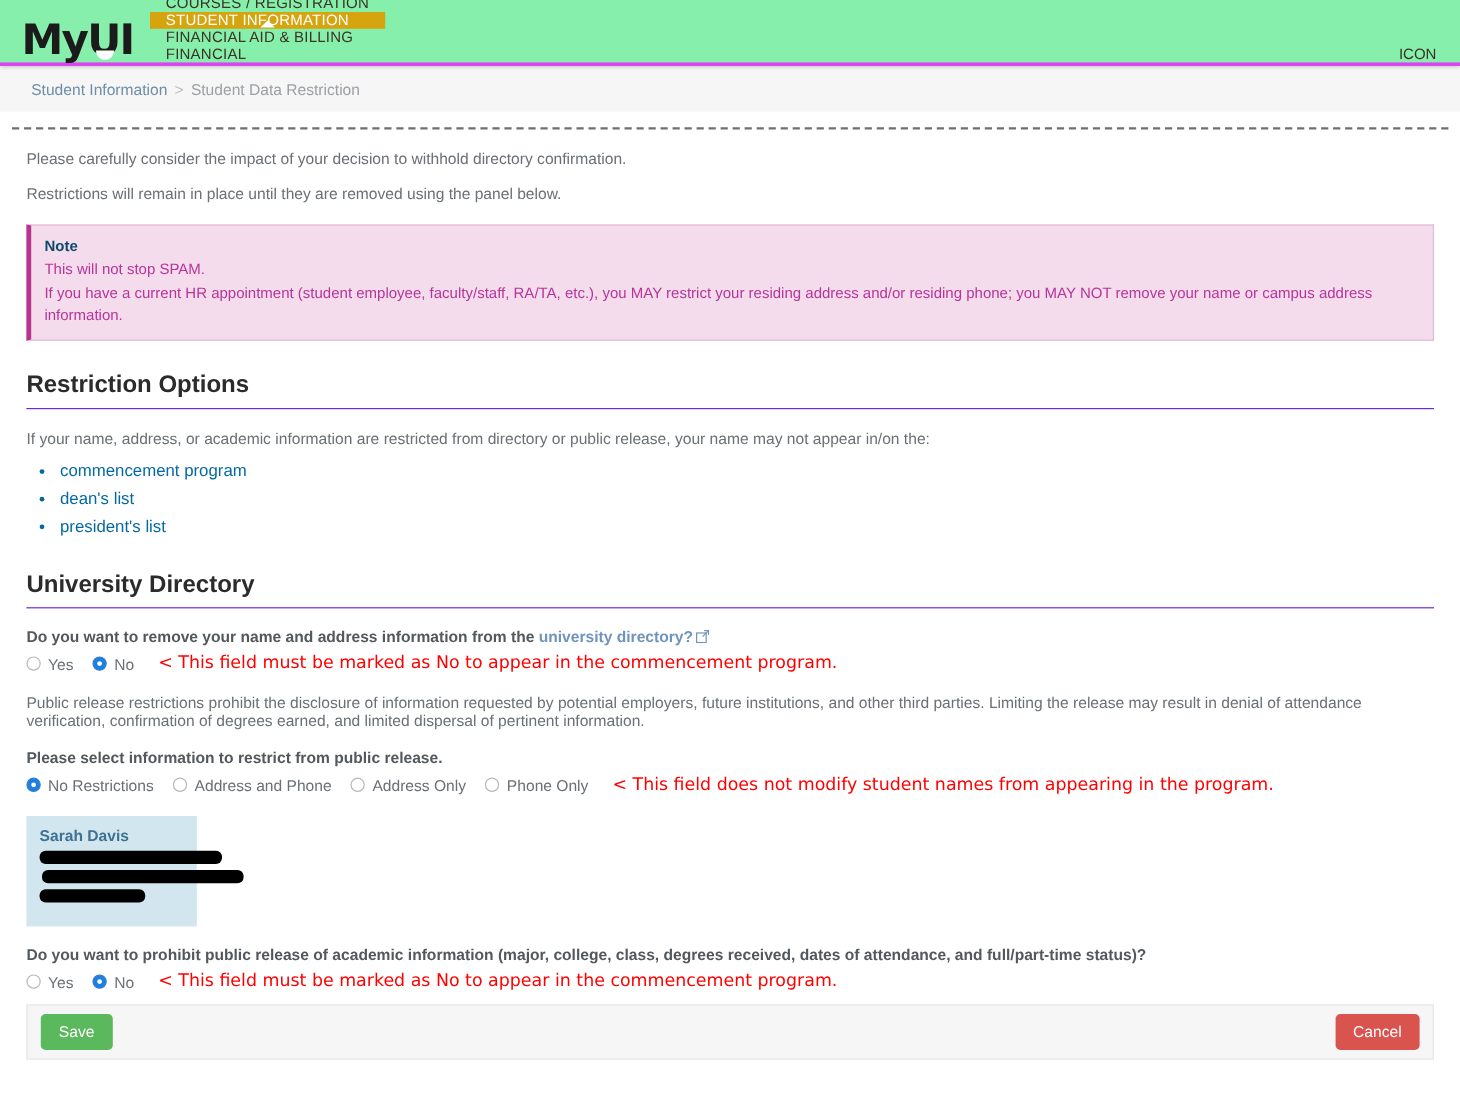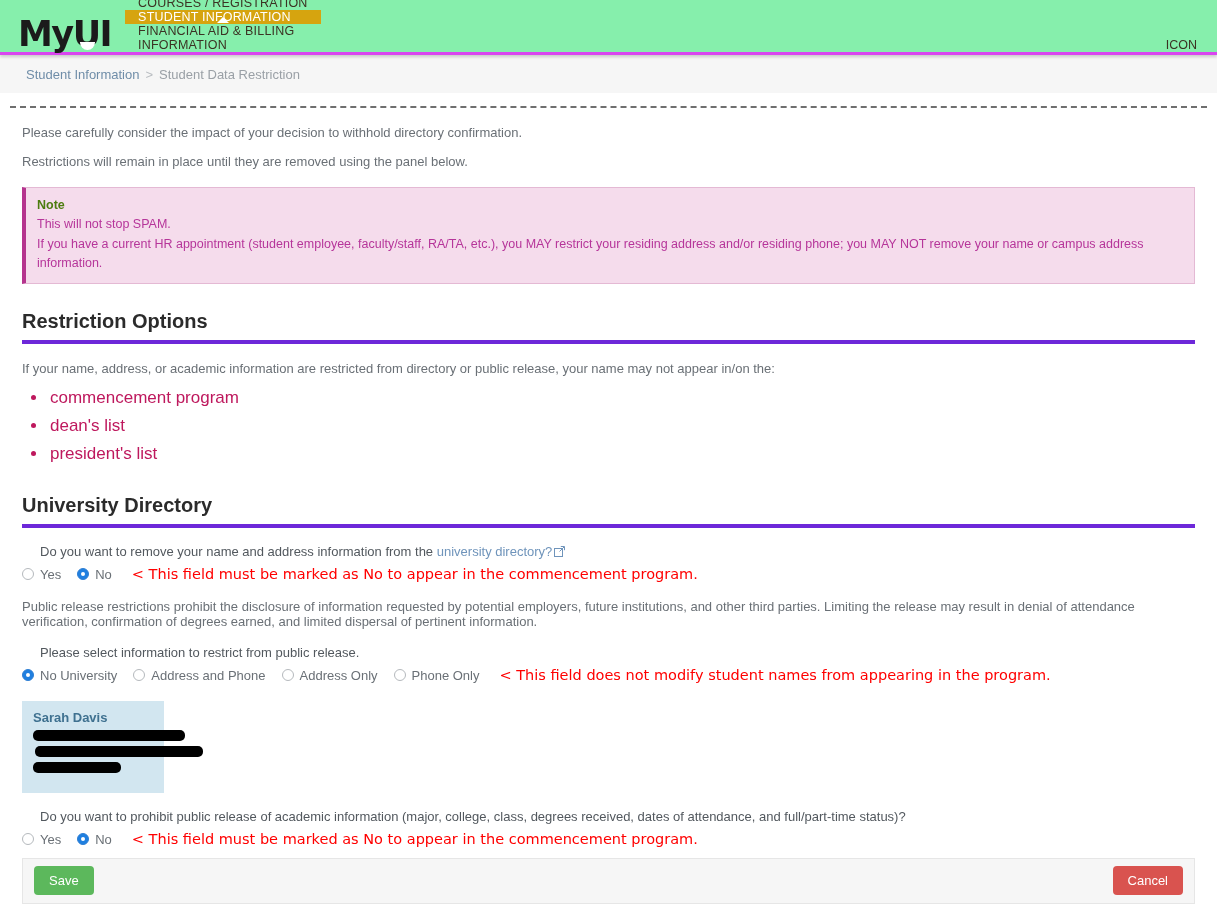--- a/index.html
+++ b/index.html
@@ -134,48 +134,48 @@
     background: #f5dcec;
     border: 1px solid #e4b9d4;
     border-left: 4px solid #b5348e;
     padding: 8px 11px 9px 11px;
     font-size: 12.5px;
     color: #b6359a;
     line-height: 1.55;
   }
   .notebox .note-title {
     font-weight: bold;
-    color: #4d7c0f;
+    color: #0c4a6e;
   }
 
   
   h2.section {
     font-size: 20px;
     color: #2b2b2b;
     font-weight: bold;
     margin: 26px 9px 0 9px;
     padding-bottom: 7px;
-    border-bottom: 4px solid #6d28d9;
+    border-bottom: 1px solid #6d28d9;
     font-family: "Liberation Sans", sans-serif;
   }
 
   ul.bullets {
     margin: 8px 0 0 9px;
     padding-left: 26px;
-    font-size: 17px;
-    color: #be185d;
+    font-size: 14px;
+    color: #0369a1;
     line-height: 1.65;
   }
   ul.bullets li { padding-left: 2px; }
 
   .q-label {
     font-size: 13px;
-    font-weight: normal;
+    font-weight: bold;
     color: #52585e;
-    margin: 16px 9px 0 27px;
+    margin: 16px 9px 0 9px;
   }
 
   .link {
     color: #6f94bb;
     cursor: pointer;
   }
   .ext-icon {
     display: inline-block;
     width: 11px;
     height: 11px;
@@ -298,21 +298,21 @@
 <div class="topbar">
   <div class="brand">
     <span class="my">My</span>
       <span class="ui">UI</span>
   </div>
   <div class="navitems">
     <div class="navitem">HOME</div>
     <div class="navitem">COURSES / REGISTRATION</div>
     <div class="navitem active">STUDENT INFORMATION</div>
     <div class="navitem">FINANCIAL AID &amp; BILLING</div>
-    <div class="navitem">INFORMATION</div>
+    <div class="navitem">FINANCIAL</div>
   </div>
   <div class="nav-spacer"></div>
   <div class="nav-icon">ICON</div>
 </div>
 
 <div class="crumbbar">
   <span class="crumb-link">Student Information</span>
   <span class="crumb-sep">&gt;</span>
   <span class="crumb-cur">Student Data Restriction</span>
 </div>
@@ -357,21 +357,21 @@
       <span class="radio-label">No</span>
     </span>
     <span class="annot">&lt; This field must be marked as No to appear in the commencement program.</span>
   </div>
 
   <div class="para">Public release restrictions prohibit the disclosure of information requested by potential employers, future institutions, and other third parties. Limiting the release may result in denial of attendance verification, confirmation of degrees earned, and limited dispersal of pertinent information.</div>
   <div class="q-label">Please select information to restrict from public release.</div>
   <div class="radiorow">
     <span class="radio-opt">
       <span class="rdot checked"></span>
-      <span class="radio-label">No University</span>
+      <span class="radio-label">No Restrictions</span>
     </span>
     <span class="radio-opt">
       <span class="rdot"></span>
       <span class="radio-label">Address and Phone</span>
     </span>
     <span class="radio-opt">
       <span class="rdot"></span>
       <span class="radio-label">Address Only</span>
     </span>
     <span class="radio-opt">

